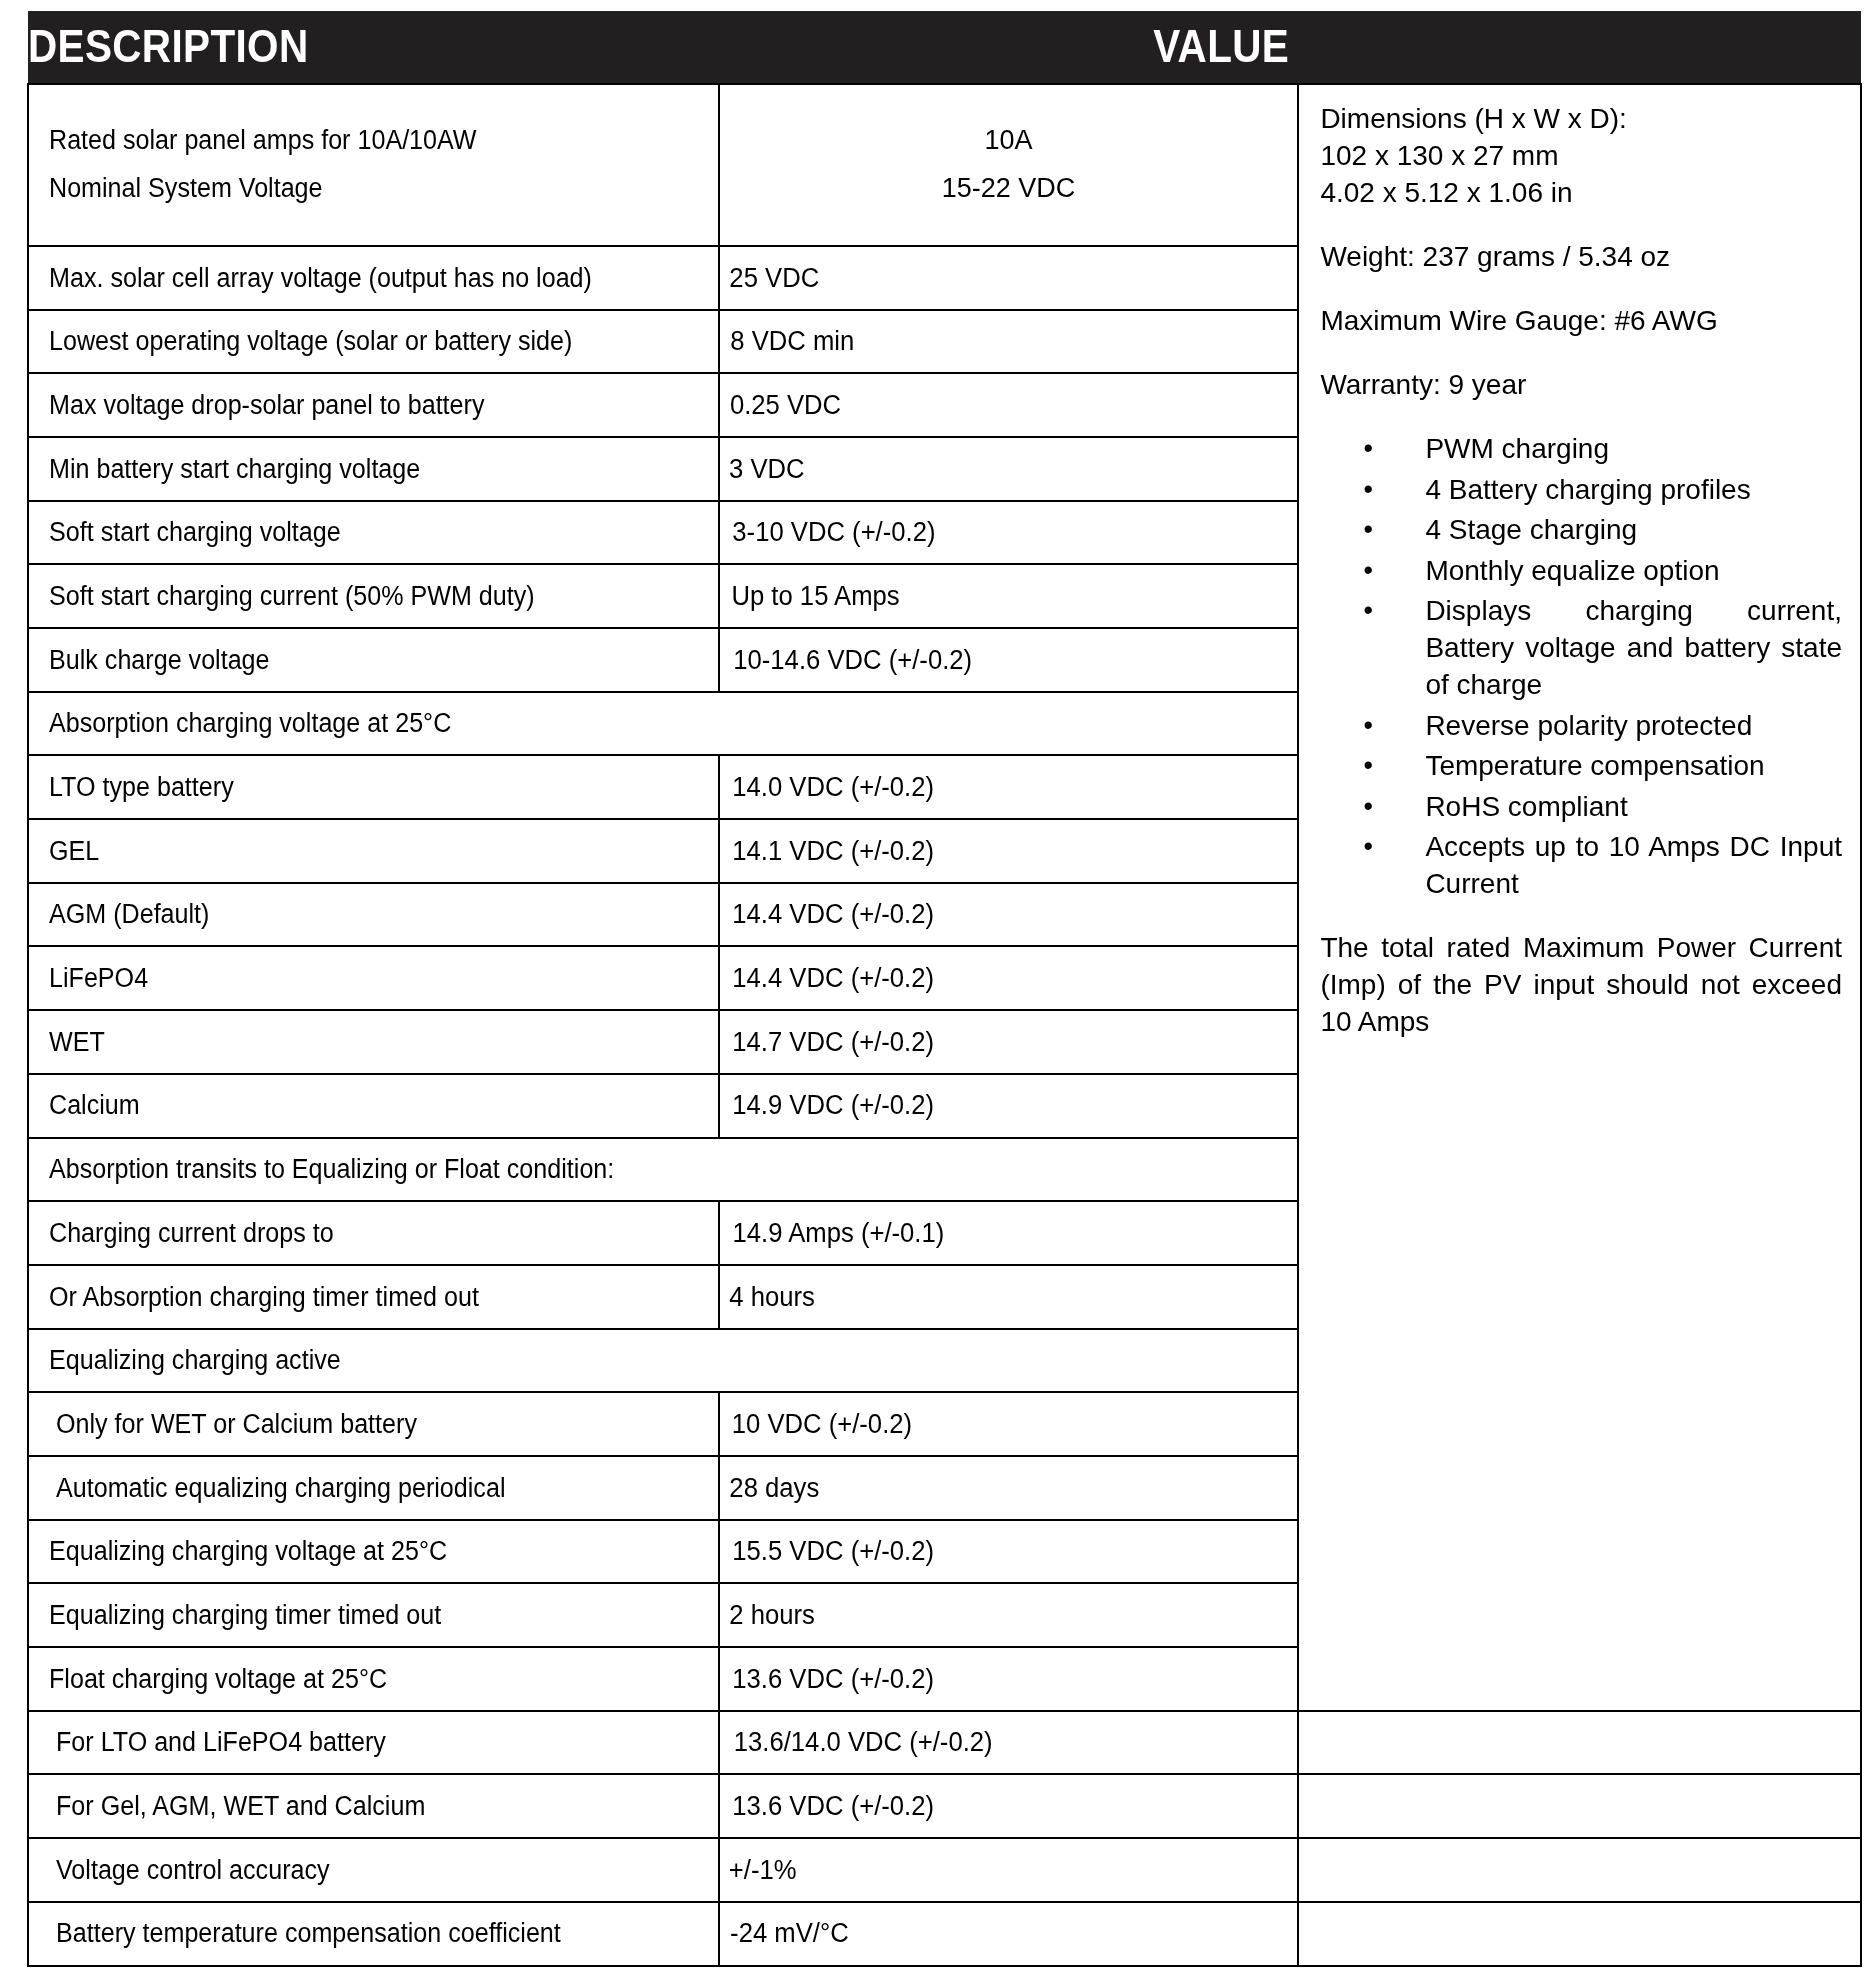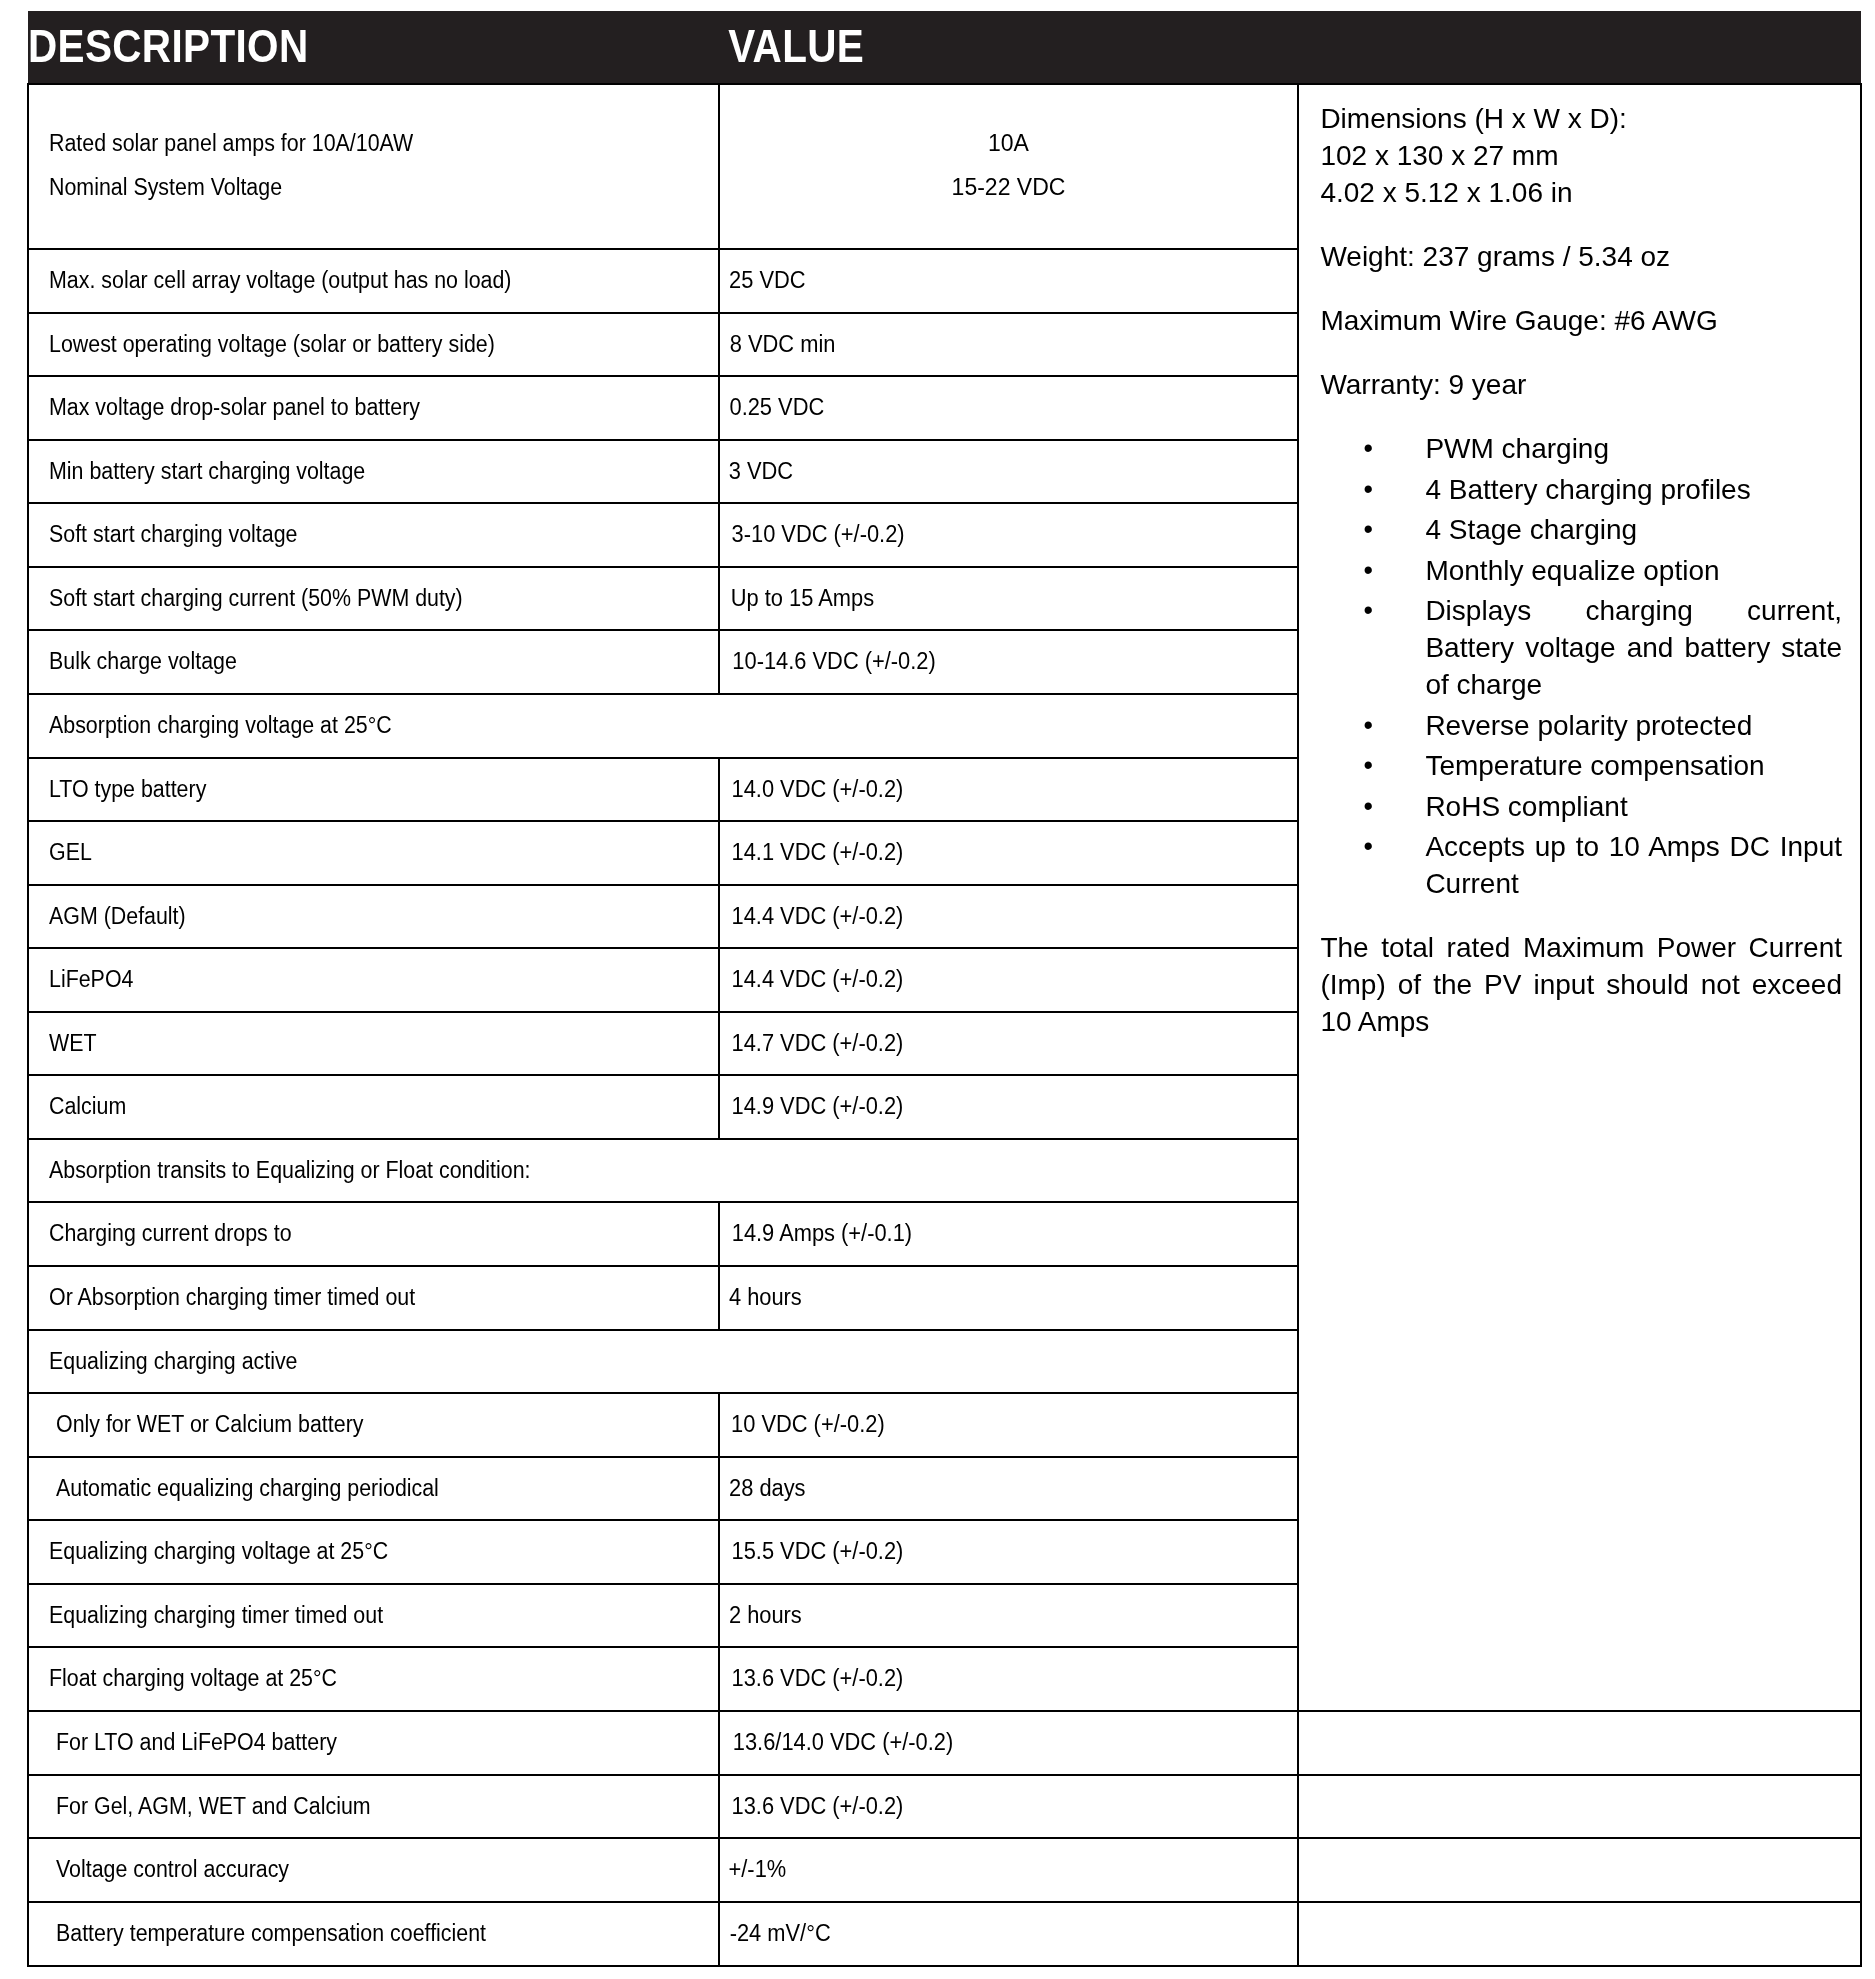--- a/index.html
+++ b/index.html
@@ -35,39 +35,39 @@
     background: #231f20;
     color: #ffffff;
     padding: 12.5px 0 14.3px 0;
     border: none;
   }
   th.hdr-desc {
     text-align: left;
     padding-left: 19.6px;
   }
   th.hdr-val {
-    text-align: left;
+    text-align: right;
   }
   th.hdr-blank { background: #231f20; }
   .hdr-text {
     font-size: 46px;
     font-weight: bold;
     letter-spacing: 0.4px;
     line-height: 1;
     display: inline-block;
     transform: scaleX(0.88);
     transform-origin: left center;
     font-stretch: condensed;
   }
   th.hdr-val .hdr-text { transform-origin: center center; }
 
   
   td {
     border: 2.7px solid #000000;
-    font-size: 23px;
+    font-size: 27px;
     line-height: 1.2;
     vertical-align: middle;
     background: #ffffff;
   }
   td.desc {
     text-align: left;
     padding: 9px 12.5px 9px 19.6px;
     transform: none;
   }
   td.desc .t { display: block; transform: scaleX(0.93); transform-origin: left center; }

